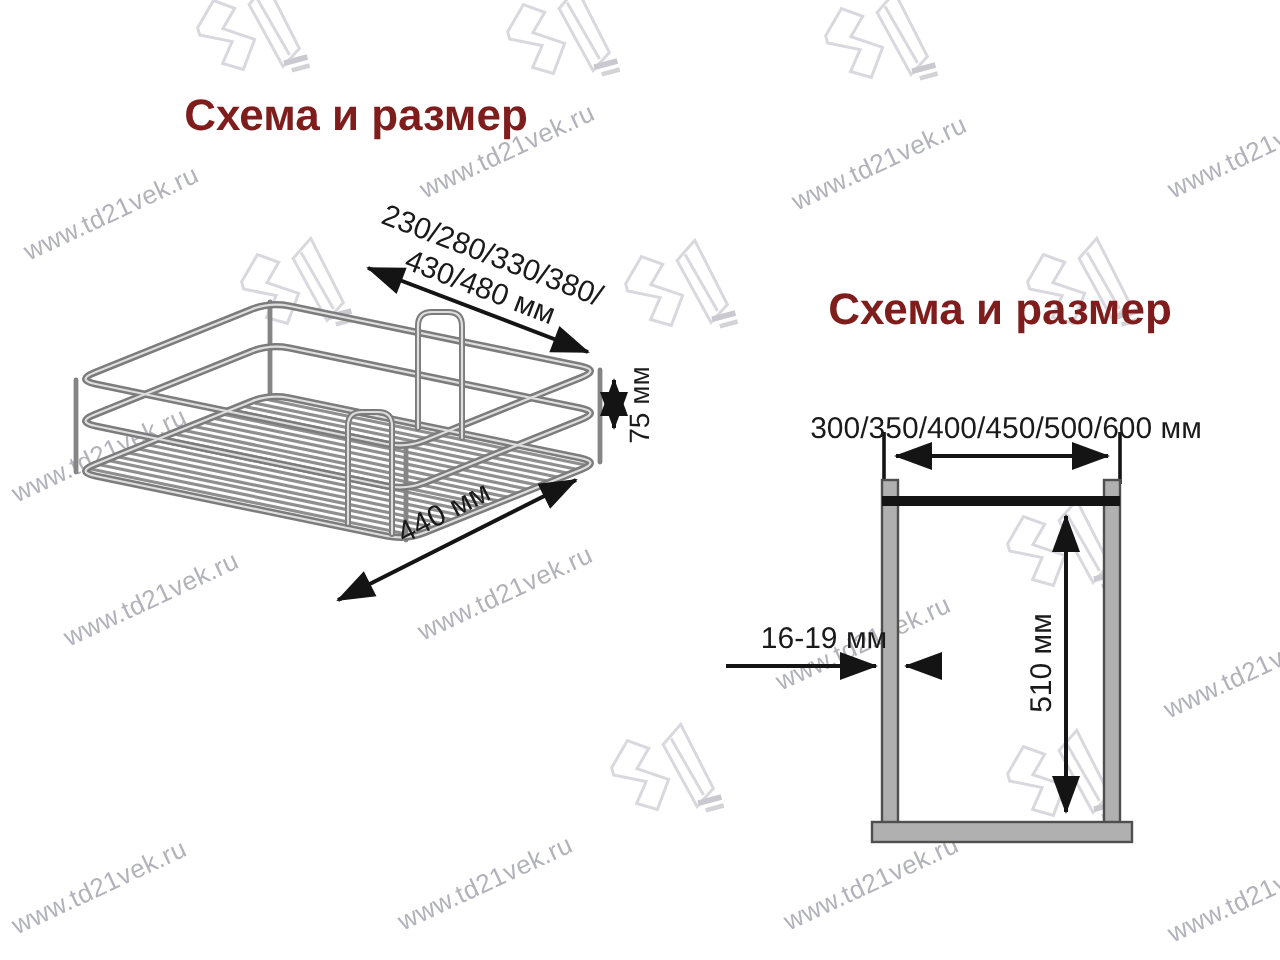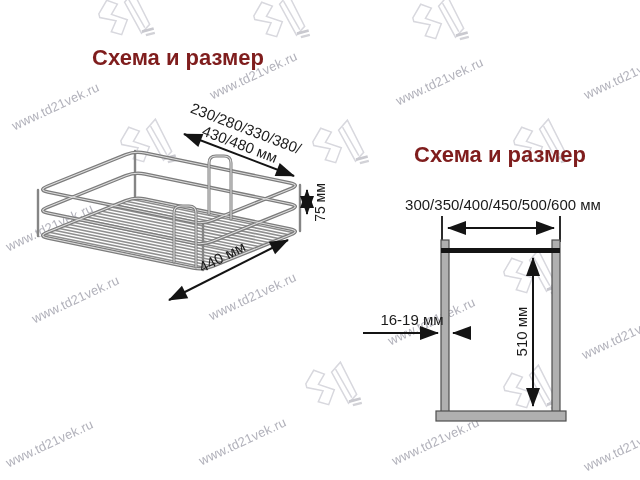--- a/index.html
+++ b/index.html
@@ -175,19 +175,19 @@
 
   <div class="dim" style="left:158px;top:119px;width:170px;transform:rotate(21deg)">
     <span style="display:block">230/280/330/380/</span>
     <span style="display:block">430/480 мм</span>
   </div>
 
   <div class="dim" style="left:177px;top:248px;width:90px;transform:rotate(-27deg)">440 мм</div>
 
   <div class="dim rot90" style="left:290px;top:194px;width:60px;font-size:14px">75 мм</div>
 
-  <div class="dim" style="left:383px;top:196px;width:240px">300/350/400/450/500/600 мм</div>
+  <div class="dim" style="left:383px;top:206px;width:240px">300/350/400/450/500/600 мм</div>
 
   <div class="dim rot90" style="left:486px;top:323px;width:70px">510 мм</div>
 
   <div class="dim" style="left:362px;top:311px;width:100px">16-19 мм</div>
 
 </div>
 
 </body></html>

